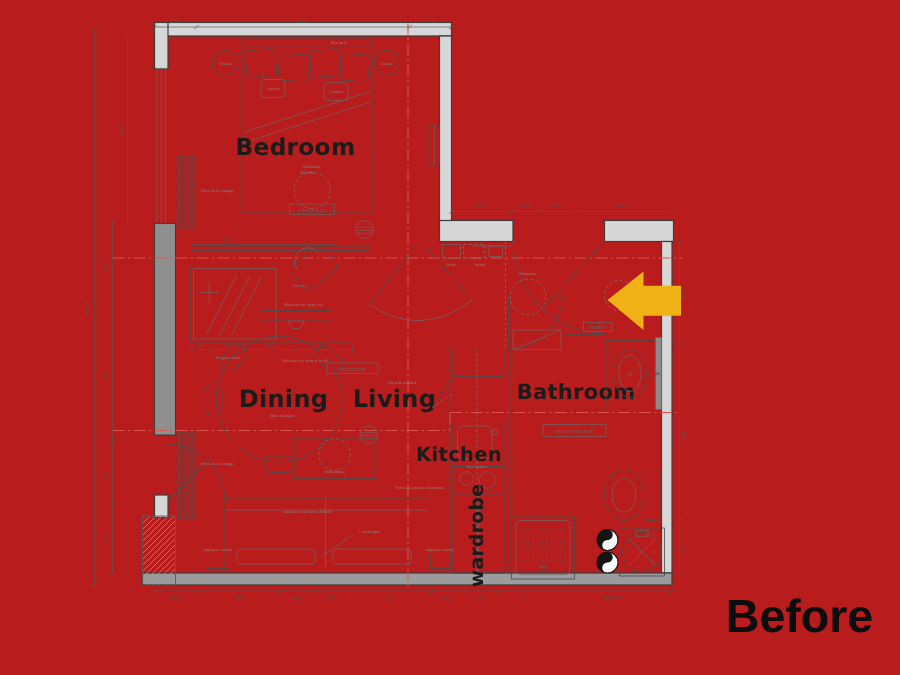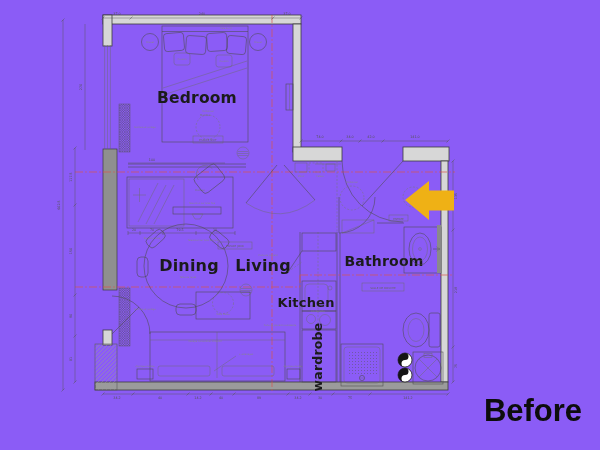--- a/index.html
+++ b/index.html
@@ -1,16 +1,16 @@
 <!DOCTYPE html>
 <html><head>
 <meta charset="utf-8">
 <style>
   html,body{margin:0;padding:0;background:#ffffff;}
-  .stage{width:600px;height:450px;position:relative;background:#8b5cf6;overflow:hidden;}
+  .stage{width:600px;height:450px;position:relative;background:#b91c1c;overflow:hidden;}
   svg{display:block;}
   text{font-family:"DejaVu Sans",sans-serif;}
   .room{fill:#1b1b1b;font-weight:bold;letter-spacing:0.2px;}
   .tiny{fill:#777;font-size:2.6px;}
   .tiny2{fill:#888;font-size:2.3px;}
   .dim{fill:#555;font-size:3.3px;}
   .boxlbl{fill:#666;font-size:2.7px;}
   .f{fill:none;stroke:#4c4c4c;stroke-width:0.55;}
   .f2{fill:none;stroke:#6b6b6b;stroke-width:0.45;}
   .fd{fill:none;stroke:#777;stroke-width:0.5;stroke-dasharray:2 1.6;}

